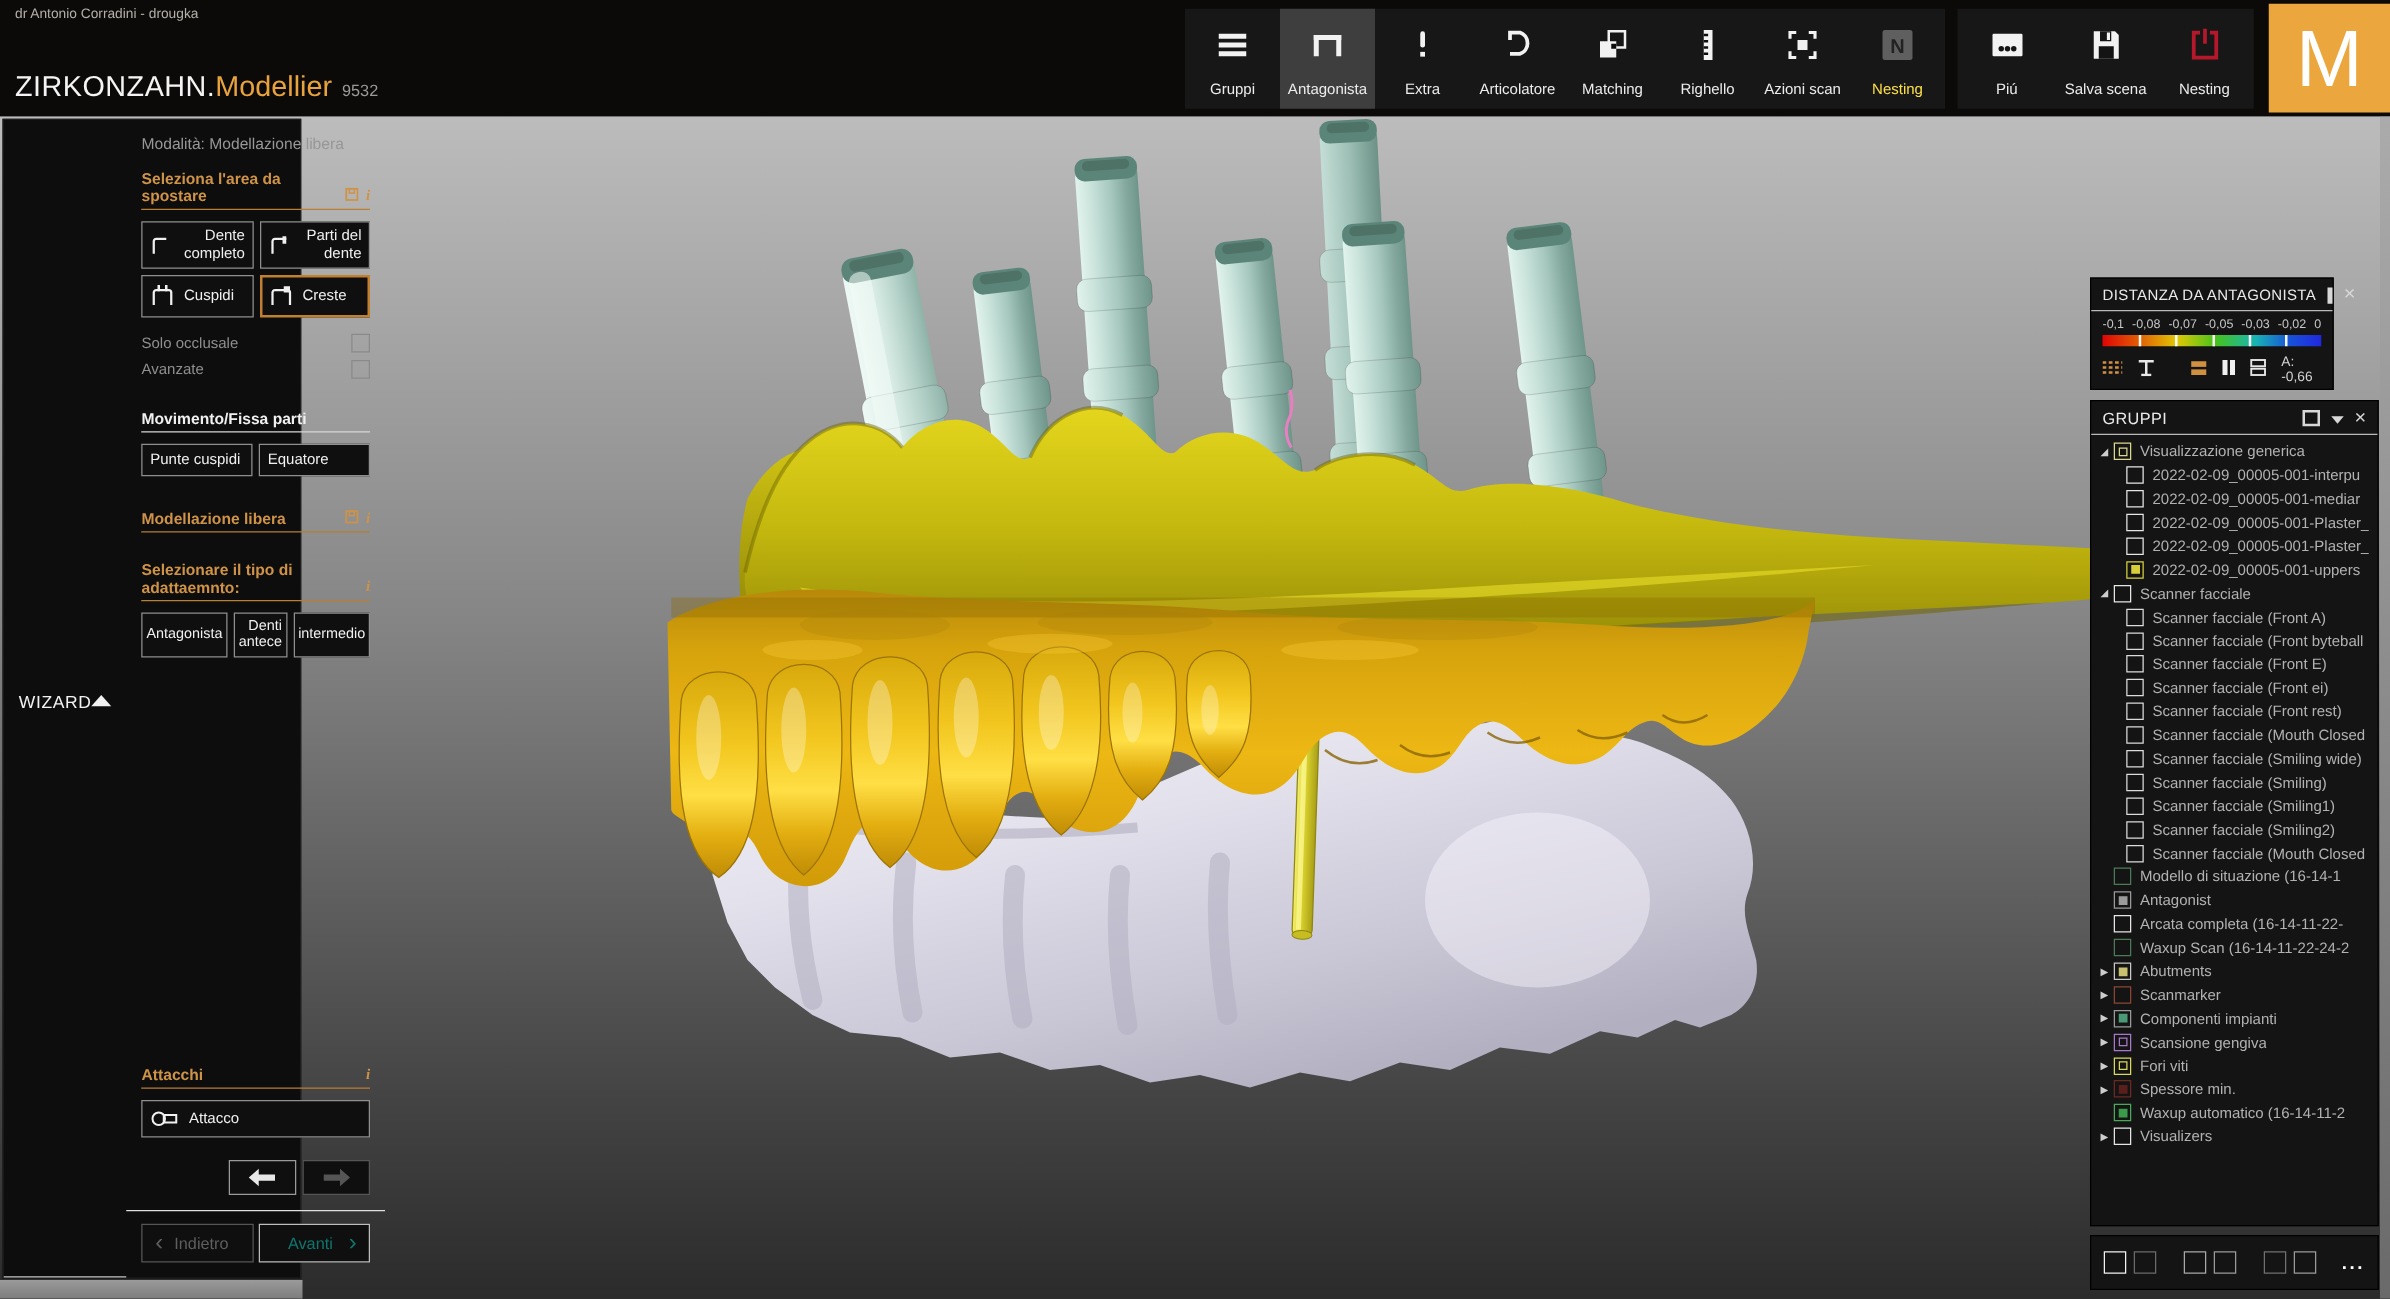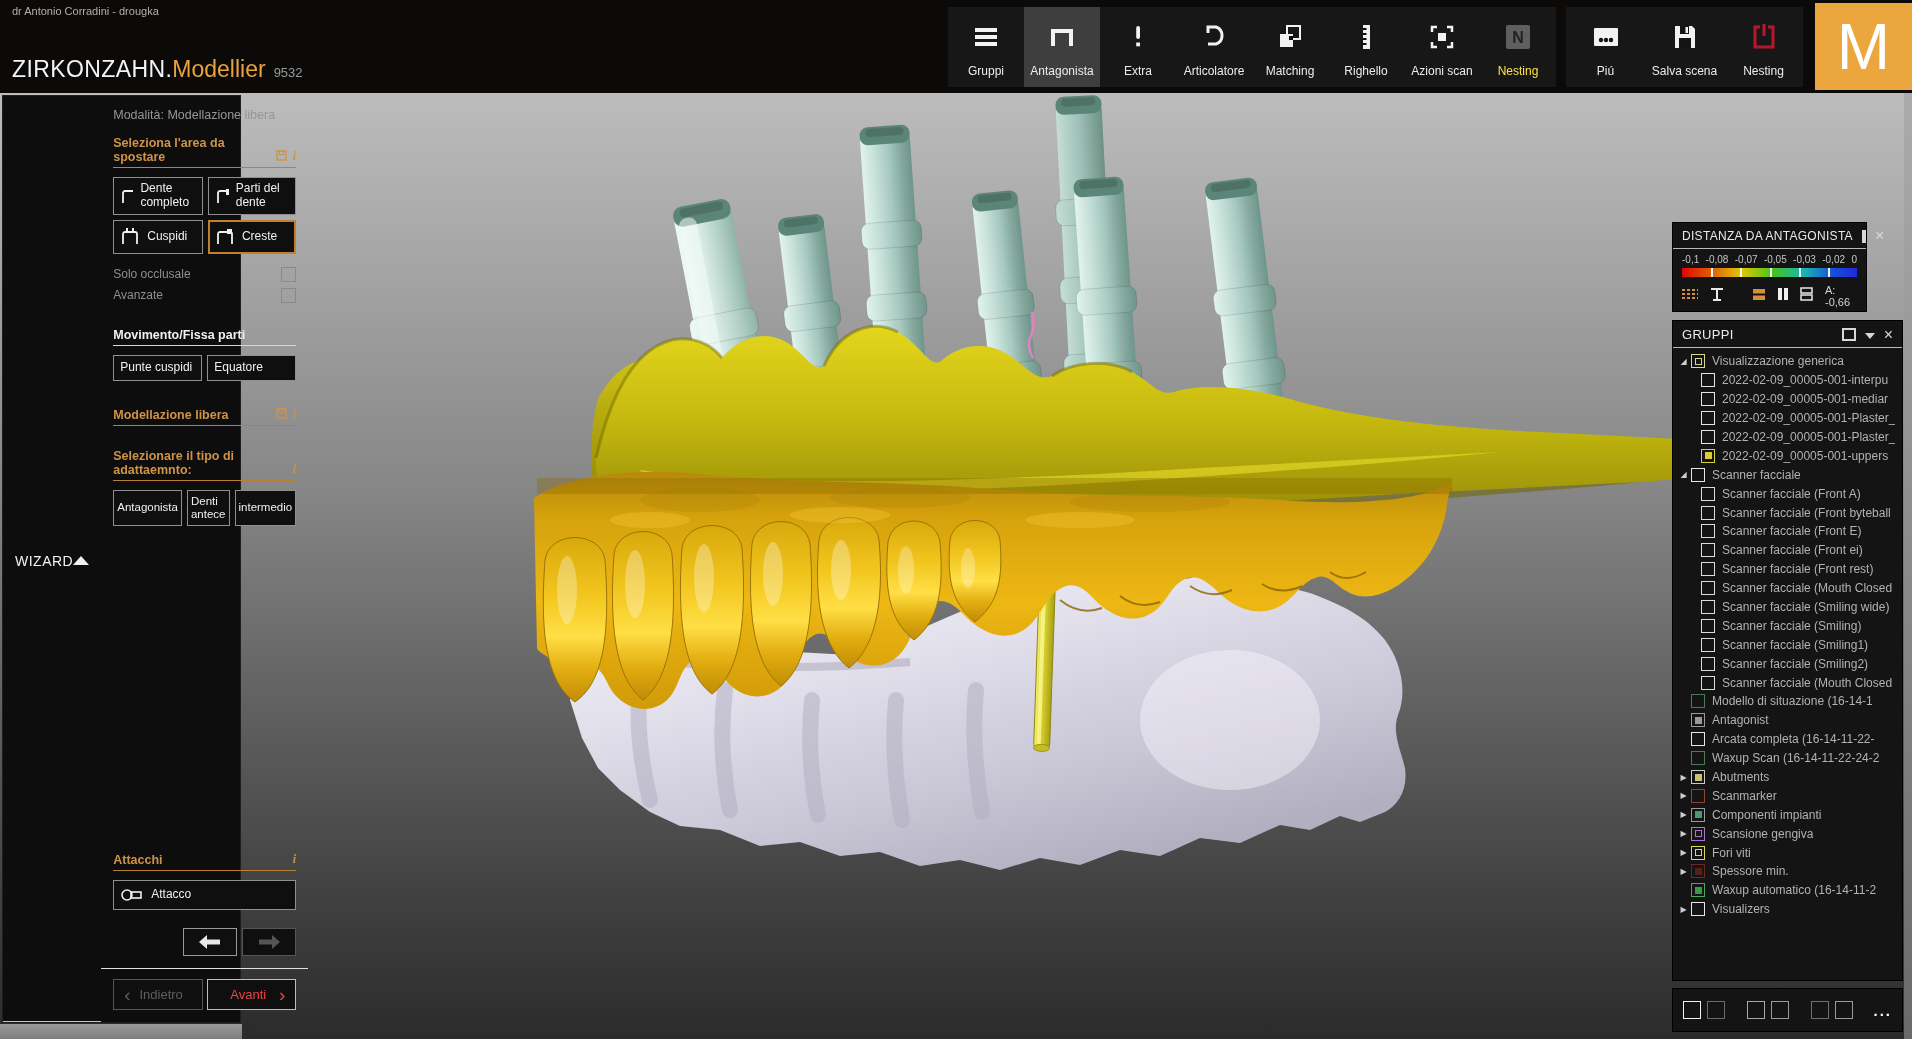--- a/index.html
+++ b/index.html
@@ -50,34 +50,34 @@
   .sec-h{display:flex;align-items:flex-end;gap:6px;font-size:12.5px;font-weight:bold;
          padding-bottom:3px;margin-bottom:9px}
   .sec-h.orange{color:#cf9347;border-bottom:1px solid #b87f35}
   .sec-h.white{color:#f0f0f0;border-bottom:1px solid #d6d6d6}
   .sec-h .sp{flex:1}
   .sec-h .inf{font-family:"Liberation Serif",serif;font-style:italic;font-weight:bold;font-size:12px;color:#cf9347;cursor:pointer}
   .grid2{display:grid;grid-template-columns:1fr 1fr;gap:5px;margin-bottom:10px}
   .grid3{display:grid;grid-template-columns:1fr 1fr 1fr;gap:5px;margin-bottom:10px}
   .wbtn{background:#0f0f0f;border:1px solid #8f8f8f;color:#f0f0f0;font-size:12px;
         display:flex;align-items:center;gap:7px;padding:4px 6px;min-height:26px;cursor:pointer;
-        font-family:"Liberation Sans",sans-serif;line-height:1.15;text-align:left}
+        font-family:"Liberation Sans",sans-serif;line-height:1.15;text-align:right}
   .wbtn.tall{min-height:34px}
   .wbtn.center{justify-content:flex-start;text-align:center}
   .wbtn.active{border:2px solid #c08030;padding:3px 5px}
   .wbtn.small{font-size:11.5px;padding:4px 3px;justify-content:center}
   .chk-row{display:flex;align-items:center;margin:3px 0;font-size:12px;color:#8f8f8f}
   .chk-row .sp{flex:1}
   .chk-box{width:13px;height:13px;border:1px solid #8a8a8a;background:transparent}
   .undo-row{display:flex;justify-content:flex-end;gap:5px;margin:10px 0 12px 0}
   .ur-btn{width:52px;height:26px;border:1px solid #9a9a9a;display:flex;align-items:center;justify-content:center;cursor:pointer;background:#0f0f0f}
   .ur-btn.off{border-color:#555}
   .wz-divider{height:1px;background:#e0e0e0;margin:0 -12px}
   .nav-row{display:flex;gap:4px;padding:10px 0 12px 0}
-  .nav-btn{flex:1;height:31px;border:1px solid #bdbdbd;background:#0f0f0f;color:#ef4444;font-size:13px;
+  .nav-btn{flex:1;height:31px;border:1px solid #bdbdbd;background:#0f0f0f;color:#0f766e;font-size:13px;
            display:flex;align-items:center;padding:0 10px;cursor:pointer;font-family:"Liberation Sans",sans-serif}
   .nav-btn .sp{flex:1}
   .nav-btn.off{border-color:#565656;color:#5f5f5f}
   .chev{font-size:19px;line-height:14px}
   .mini-save{display:inline-block}
   
   .distance{left:1672px;top:222px;width:195px;height:90px;background:#141414}
   .d-body{padding:5px 9px 0 9px}
   .scale-labels{display:flex;justify-content:space-between;font-size:10px;color:#c6c6c6;margin-bottom:3px}
   .scale-bar{position:relative;height:9px;

